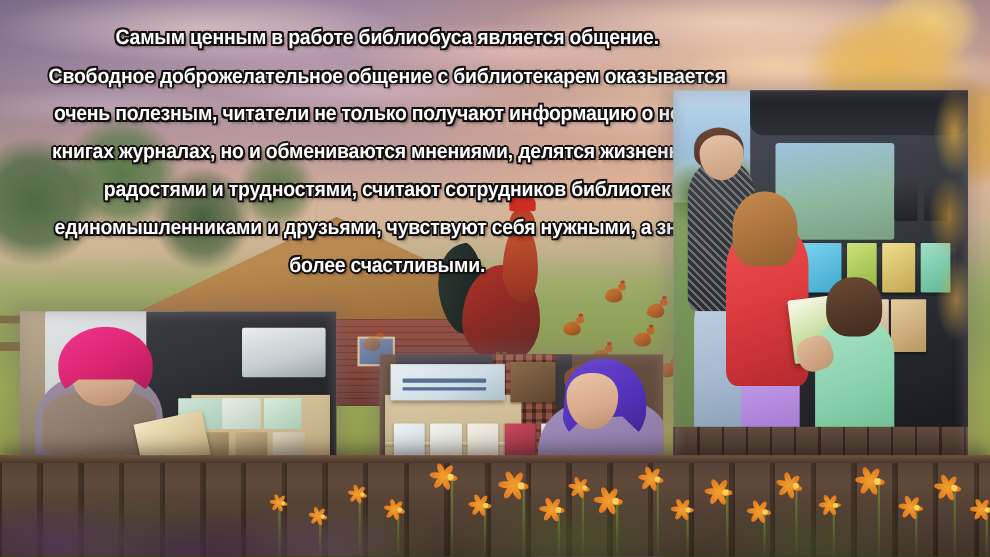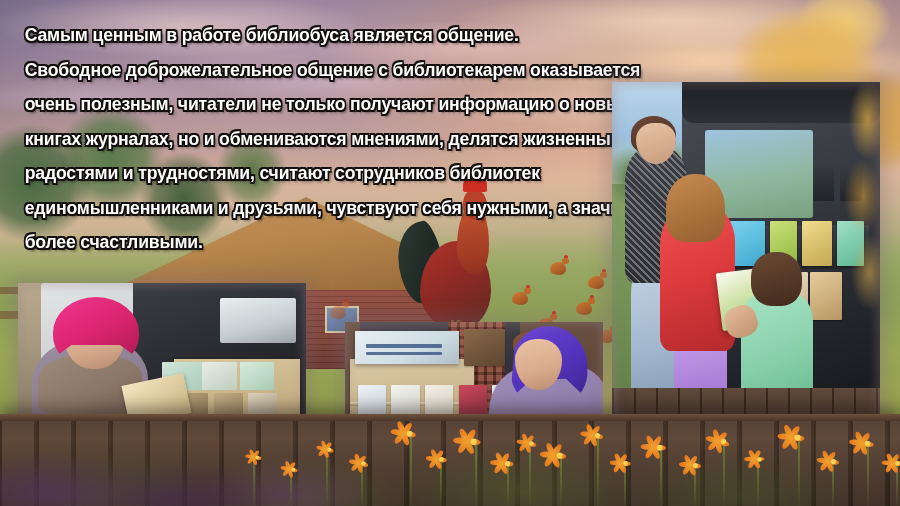--- a/index.html
+++ b/index.html
@@ -209,21 +209,21 @@
     background:
       radial-gradient(ellipse 40% 70% at 14% 82%, rgba(84,50,88,.78), rgba(84,50,88,0) 72%),
       radial-gradient(ellipse 38% 66% at 48% 92%, rgba(70,42,76,.72), rgba(70,42,76,0) 74%),
       radial-gradient(ellipse 34% 60% at 80% 86%, rgba(92,56,96,.60), rgba(92,56,96,0) 76%);
   }
 
   
   .caption {
     position: absolute;
     left: 0; top: 18px; width: 704px;
-    text-align: left;
+    text-align: center;
     line-height: 34.5px;
   }
   .caption-line {
     display: block;
     color: #ffffff;
     font-family: "Liberation Sans", sans-serif;
     font-weight: 700;
     font-size: 19px;
     letter-spacing: -0.2px;
     transform: scaleX(.93);

